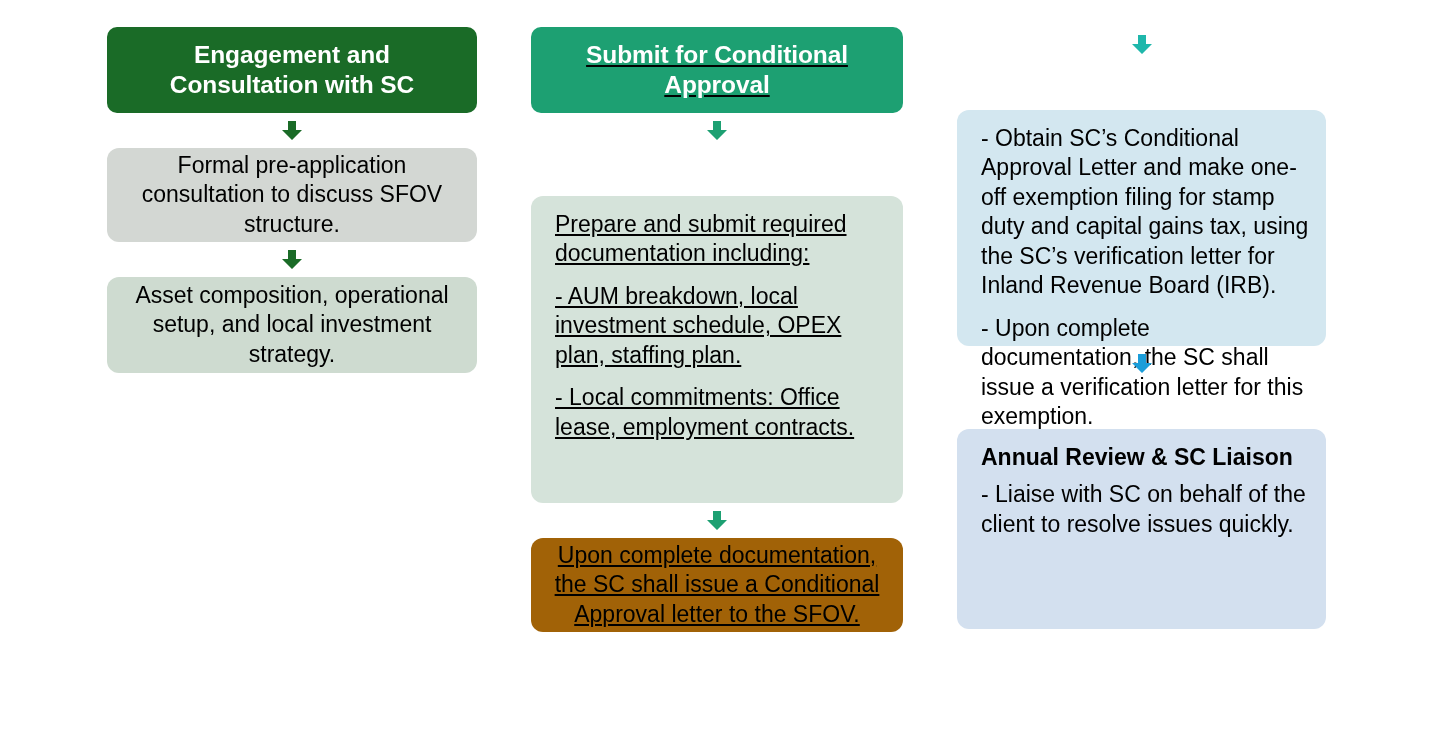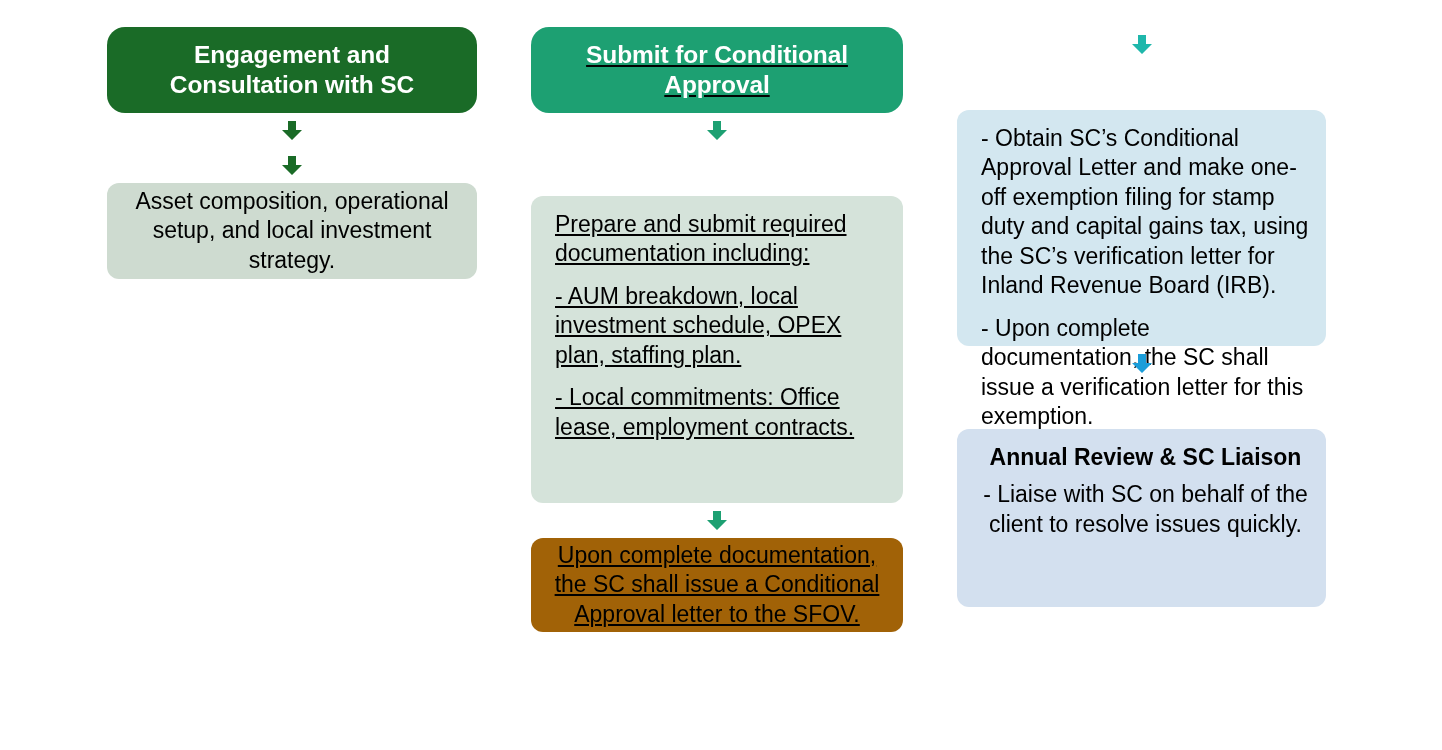--- a/index.html
+++ b/index.html
@@ -28,21 +28,21 @@
     flex-direction: column;
     align-items: stretch;
   }
 
   
   #col-1 { left: 107px; width: 370px; padding-top: 27px; }
   #col-2 { left: 531px; width: 372px; padding-top: 27px; text-decoration: underline; }
   #col-3 { left: 957px; width: 369px; padding-top: 27px; }
 
   .header-box {
-    border-radius: 18px;
+    border-radius: 10px;
     color: #ffffff;
     font-weight: bold;
     font-size: 24.5px;
     line-height: 1.22;
     text-align: center;
     display: flex;
     align-items: center;
     justify-content: center;
     box-sizing: border-box;
     padding: 10px 14px;
@@ -102,35 +102,38 @@
   .fill-steel-blue{ background: #d3e0ef; }
 
   
   #c1-b1 { height: 94px; }
   #c1-b2 { height: 96px; }
 
   #c2-b1 { height: 307px; }
   #c2-b2 { height: 94px; }
 
   #c3-b1 { height: 236px; }
-  #c3-b2 { height: 178px; text-align: center; }
+  #c3-b2 { height: 200px; }
 </style>
 </head>
 <body>
 
 <div class="canvas">
 
   <div class="column" id="col-1">
 
     <div class="header-box" id="header-1">Engagement and Consultation with SC</div>
 
     <svg class="arrow" viewBox="0 0 22 20">
       <polygon points="7,0 15,0 15,9 21,9 11,19 1,9 7,9" fill="#1a6b27"></polygon>
     </svg>
 
+    <div class="body-box box-center fill-grey" id="c1-b1">
+      <span>Formal pre-application consultation to discuss SFOV structure.</span>
+    </div>
 
     <svg class="arrow" viewBox="0 0 22 20">
       <polygon points="7,0 15,0 15,9 21,9 11,19 1,9 7,9" fill="#1a6b27"></polygon>
     </svg>
 
     <div class="body-box box-center fill-grey-green" id="c1-b2">
       <span>Asset composition, operational setup, and local investment strategy.</span>
     </div>
 
   </div>

